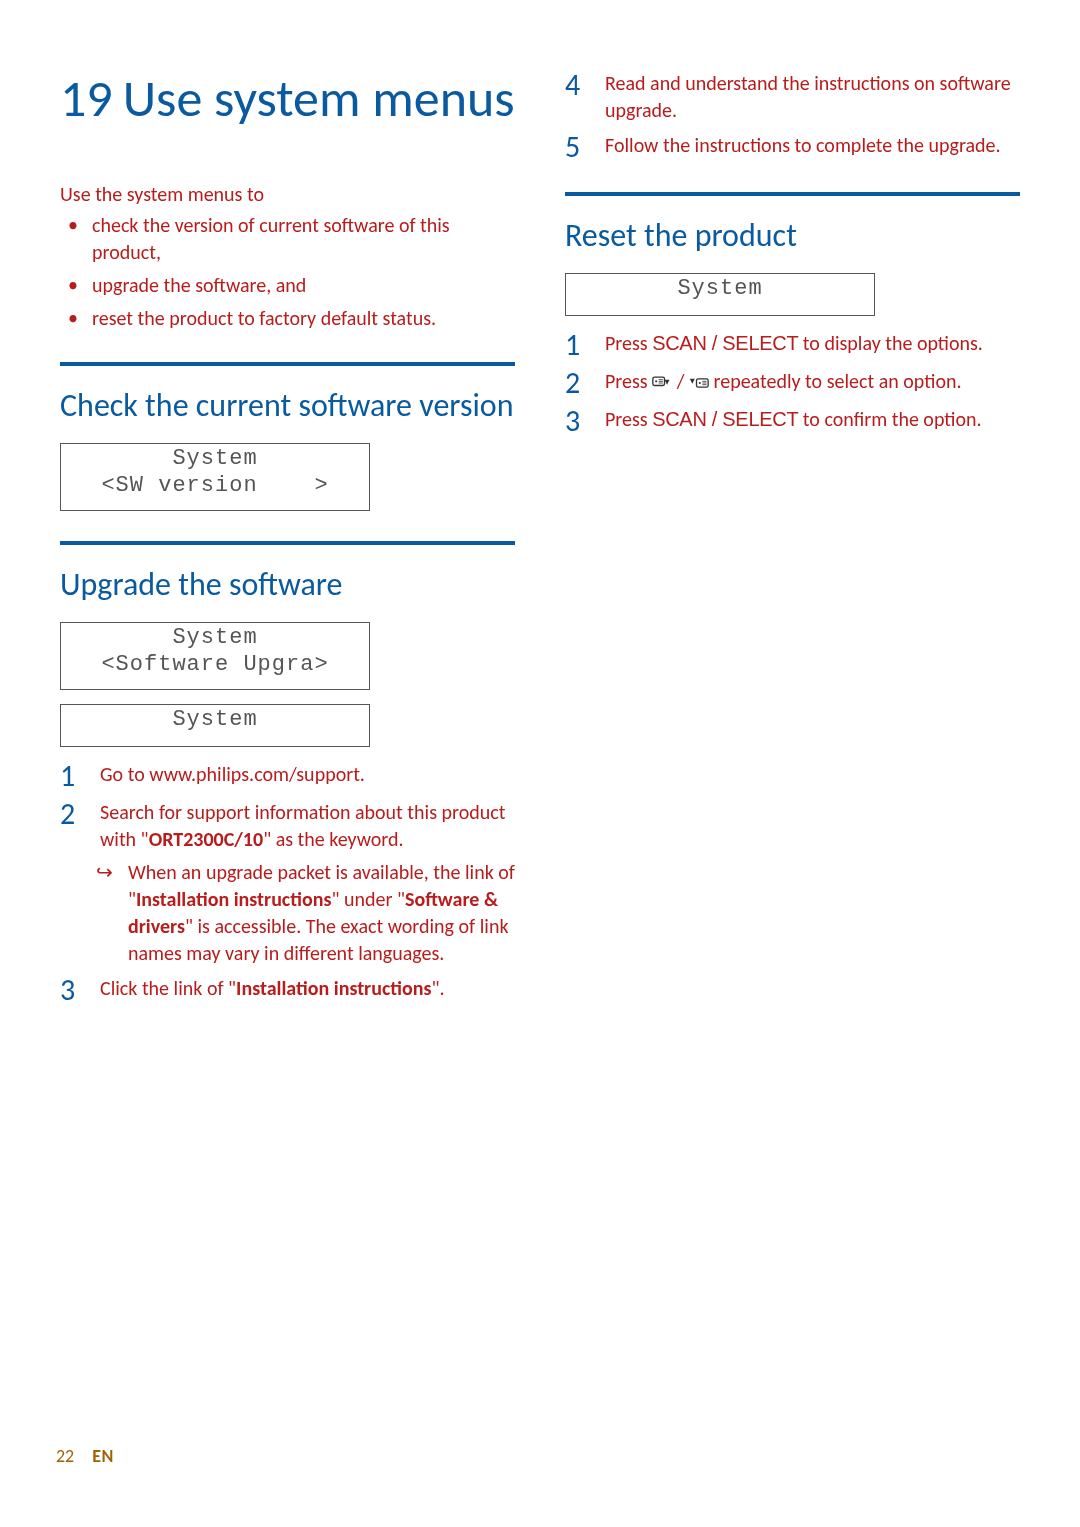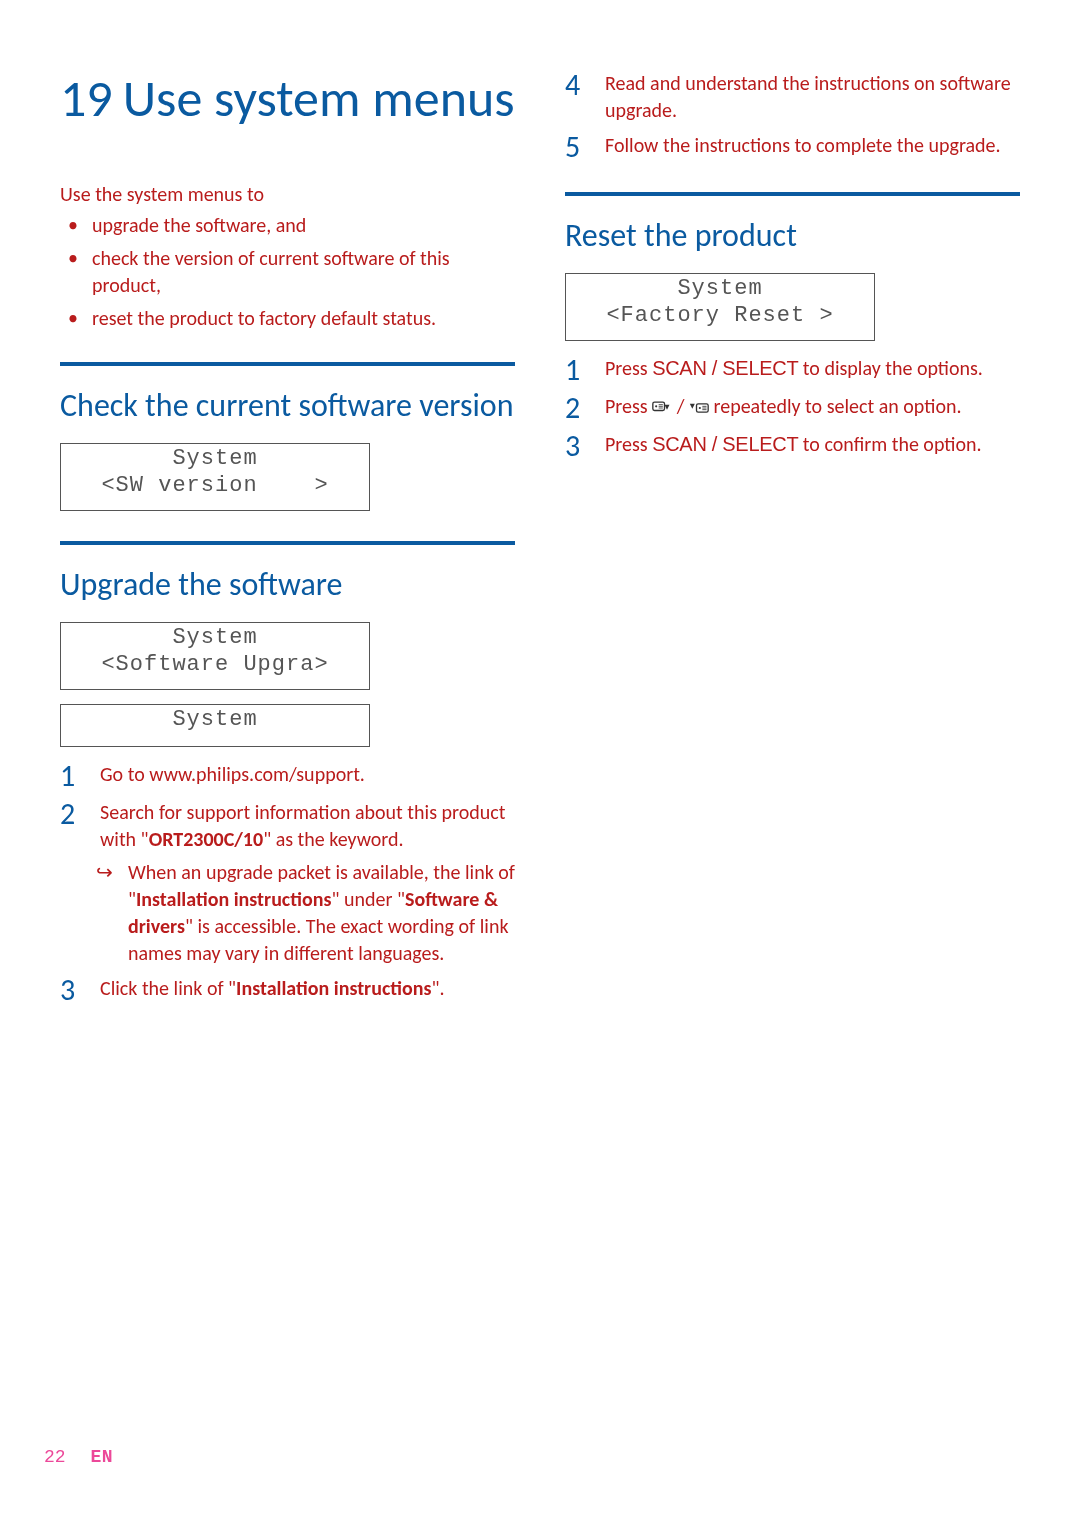--- a/index.html
+++ b/index.html
@@ -93,42 +93,41 @@
   .condensed { font-family: Arial, sans-serif; font-weight:400; letter-spacing: -0.3px; text-align: right; }
   .small-icon {
     display: inline-block;
     vertical-align: -2px;
     width: 20px;
     height: 14px;
   }
   .footer {
     position: absolute;
     bottom: 60px;
-    left: 44px;
+    left: 56px;
     font-size: 18px;
-    color: #ec4899;
-    font-family: Liberation Mono, monospace;
+    color: #a16207;
   }
   .footer .pn { margin-right: 14px; }
   .footer .lang { font-weight: 700; letter-spacing: 0.5px; }
 </style>
 </head>
 <body>
 
 <div class="page">
 
   <div class="col">
     <h1 class="chapter">
       <span class="chnum">19</span><span>Use system menus</span>
     </h1>
 
     <p class="body">Use the system menus to</p>
     <ul class="bullets">
+      <li class="body">check the version of current software of this product,</li>
       <li class="body">upgrade the software, and</li>
-      <li class="body">check the version of current software of this product,</li>
       <li class="body">reset the product to factory default status.</li>
     </ul>
 
     <h2 class="section">Check the current software version</h2>
 
     <div class="lcd">
       <div class="l1">System</div>
       <div class="l2">&lt;SW version    &gt;</div>
     </div>
 
@@ -178,21 +177,20 @@
       <li>
         <span class="num">5</span>
         <div class="step-body step-text">Follow the instructions to complete the upgrade.</div>
       </li>
     </ol>
 
     <h2 class="section">Reset the product</h2>
 
     <div class="lcd">
       <div class="l1">System</div>
-      <div class="l2">&lt;Factory Reset &gt;</div>
     </div>
 
     <ol class="steps">
       <li>
         <span class="num">1</span>
         <div class="step-body step-text">
           <span>Press </span><span class="condensed">SCAN / SELECT</span><span> to display the options.</span>
         </div>
       </li>
       <li>

